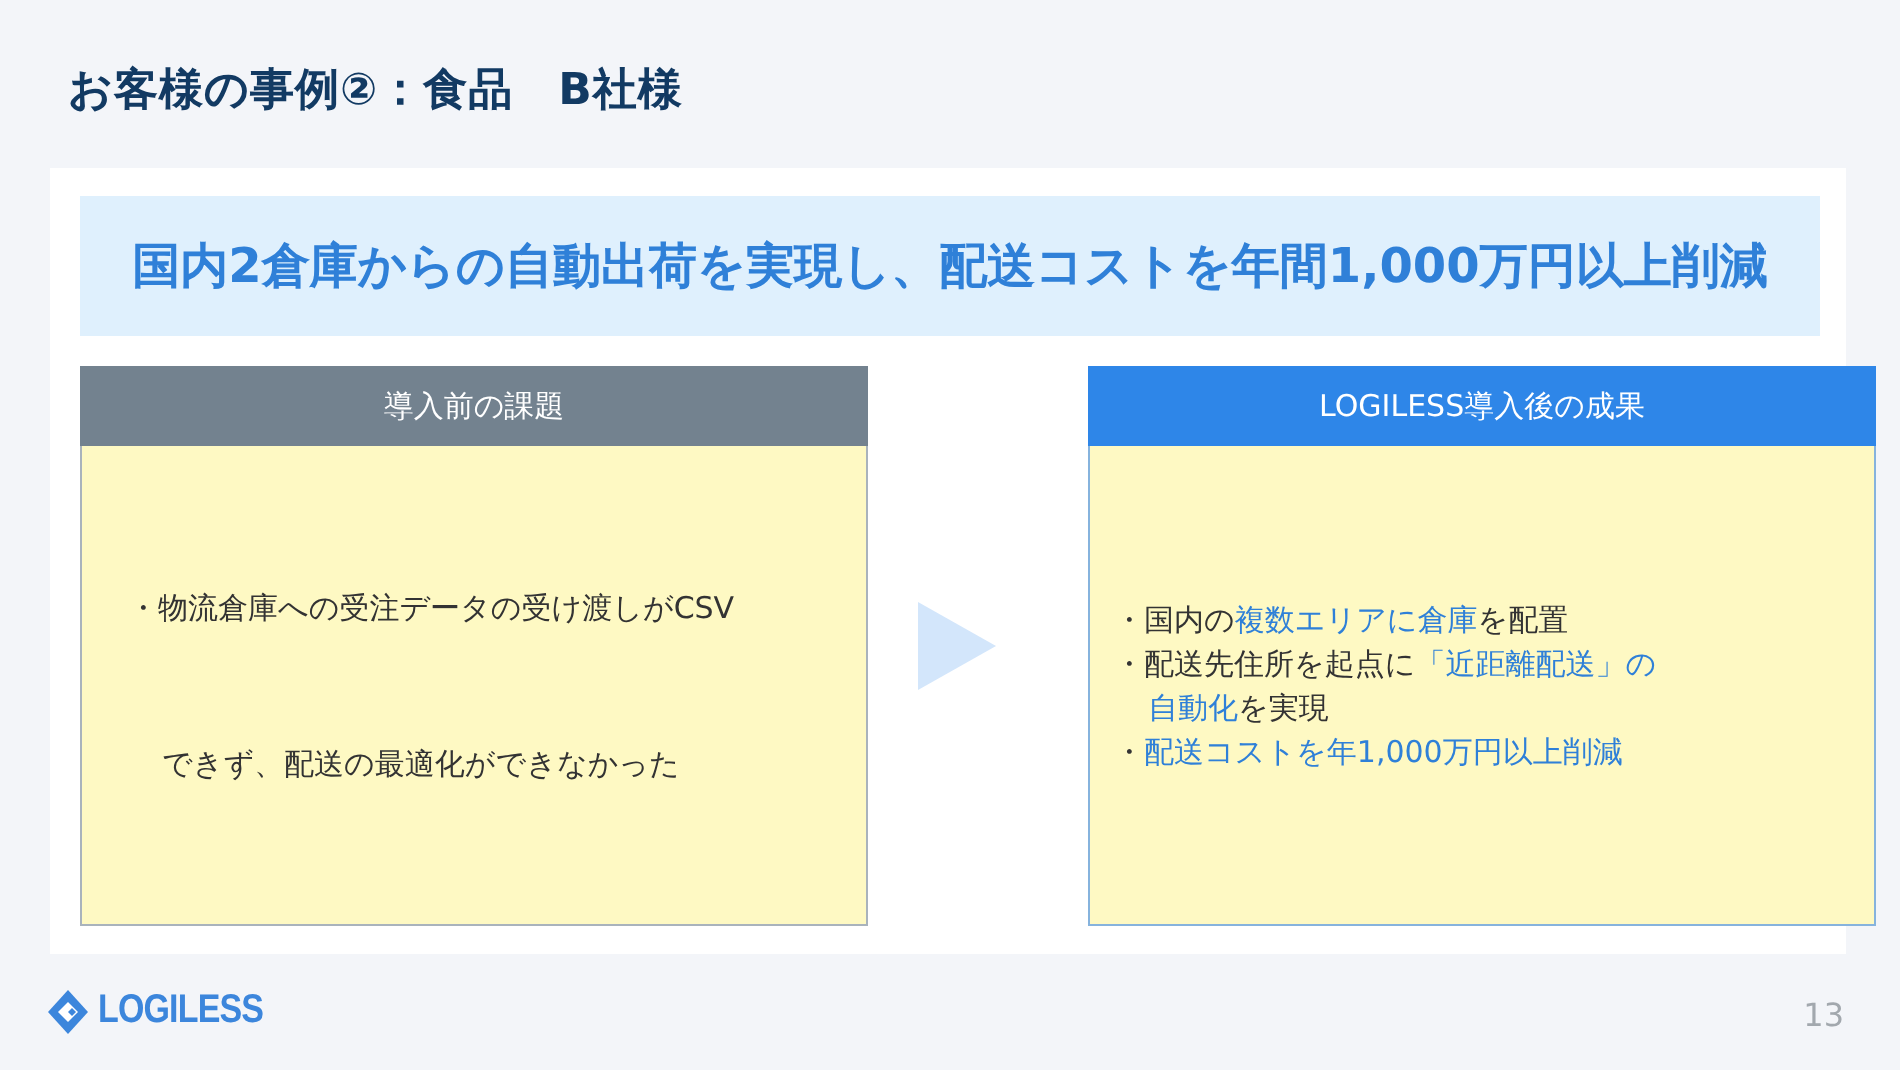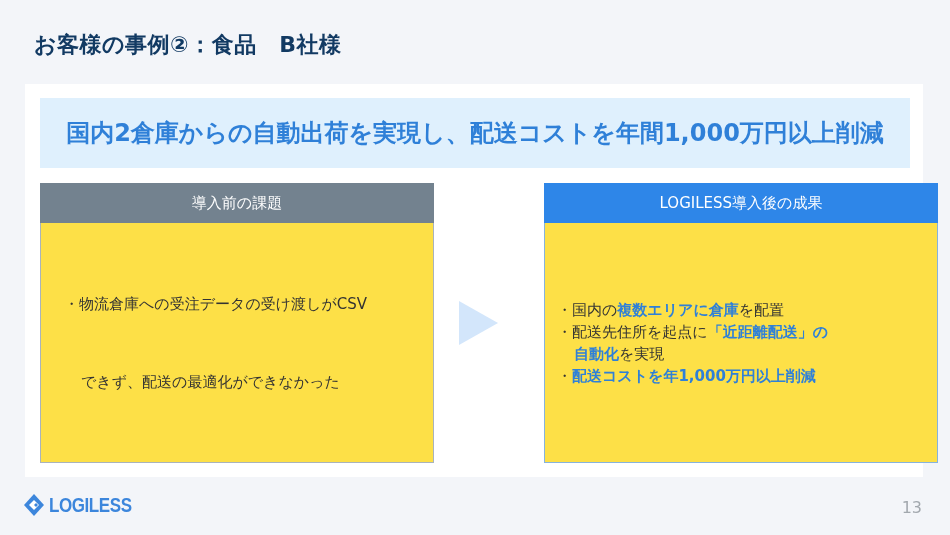--- a/index.html
+++ b/index.html
@@ -19,52 +19,52 @@
       background: #ffffff;
     }
     .banner {
       position: absolute; left: 40px; top: 98px; width: 870px; height: 70px;
       background: #dff0fd;
       display: flex; align-items: center; justify-content: center;
       font-size: 24px; font-weight: bold; color: #2f80d8;
     }
     .box {
       position: absolute; top: 183px; width: 394px; height: 280px;
-      background: #fde047;
+      background: #fef9c3;
     }
     .box.left { left: 40px; border: 1px solid #a9b3bc; }
     .box.right { left: 544px; border: 1px solid #86b3dd; }
     .box-header {
       height: 40px; display: flex; align-items: center; justify-content: center;
       font-size: 15px; color: #ffffff;
       margin: -1px -1px 0 -1px;
     }
     .box.left .box-header { background: #73828f; }
     .box.right .box-header { background: #2e86e8; }
     .box-body {
       position: absolute; left: 0; right: 0; top: 40px; bottom: 0;
       display: flex; flex-direction: column; justify-content: center;
       font-size: 15px; color: #333333; line-height: 22px;
     }
     .box.left .box-body { padding-left: 6px; }
     .box.right .box-body { padding-left: 12px; }
     .para { margin: 17px; }
     .gap { height: 22px; }
     .indent { padding-left: 17px; }
-    .hl { color: #2f80d8; font-weight: bold; }
+    .hl { color: #2f80d8; font-weight: normal; }
     .arrow {
       position: absolute; left: 459px; top: 301px;
       width: 0; height: 0;
       border-top: 22px solid transparent;
       border-bottom: 22px solid transparent;
       border-left: 39px solid #d3e6fb;
     }
     .logo {
       position: absolute; left: 24px; top: 494px;
-      display: flex; align-items: flex-start; gap: 5px;
+      display: flex; align-items: flex-end; gap: 5px;
     }
     .logo-text {
       font-family: "Liberation Sans", sans-serif;
       font-size: 20px; font-weight: bold; color: #3c86dc;
       letter-spacing: -0.5px; transform: scaleX(0.85); transform-origin: left center;
     }
     .page-num {
       position: absolute; right: 28px; top: 498px;
       font-size: 16px; color: #a2a8ae;
     }

